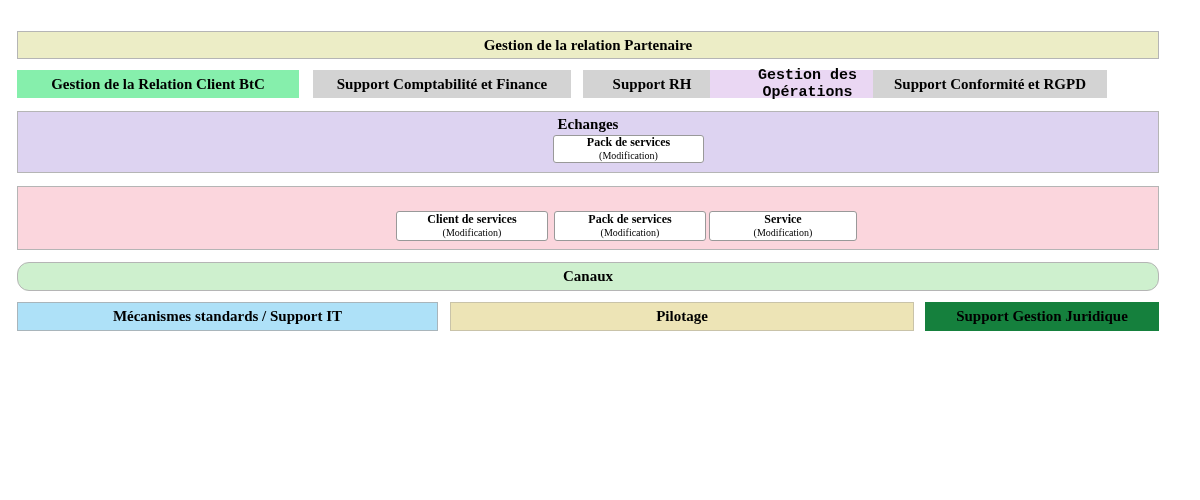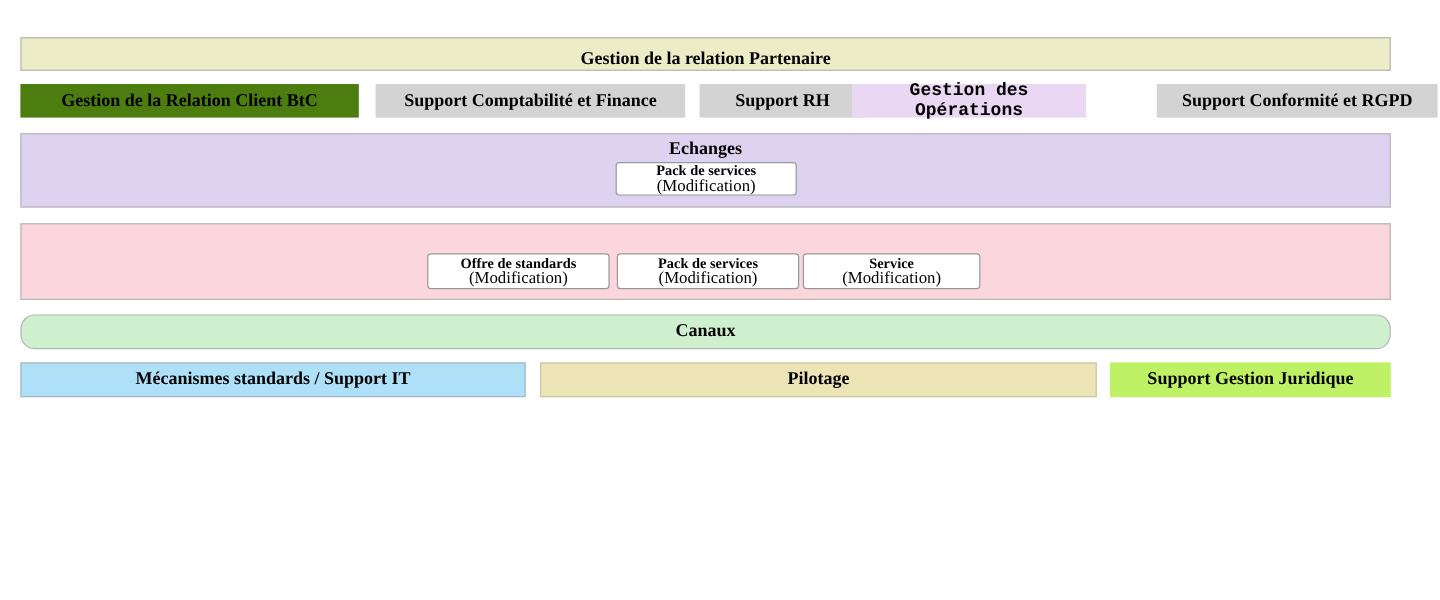--- a/index.html
+++ b/index.html
@@ -57,68 +57,69 @@
   .item-box {
     position: absolute;
     box-sizing: border-box;
     background: #ffffff;
     border: 1px solid #999999;
     border-radius: 3px;
     display: flex;
     flex-direction: column;
     align-items: center;
     justify-content: center;
+    margin-left: 40px;
   }
   .item-title {
     font-weight: bold;
     font-size: 12px;
     line-height: 13px;
   }
   .item-sub {
     font-weight: normal;
-    font-size: 14px;
+    font-size: 10px;
     line-height: 13px;
   }
 </style>
 </head>
 <body>
 
 <div id="stage">
 
-  <div class="band band-single" style="top: 31px; height: 28px; background-color: rgb(236, 237, 198); align-items: flex-end;">
+  <div class="band band-single" style="top: 31px; height: 28px; background-color: rgb(236, 237, 198);">
     <span>Gestion de la relation Partenaire</span>
   </div>
 
-  <div class="cap" style="left: 17px; width: 282px; background-color: #4d7c0f;">
+  <div class="cap" style="left: 17px; width: 282px; background-color: #86efac;">
     <span>Gestion de la Relation Client BtC</span>
   </div>
   <div class="cap" style="left: 313px; width: 258px; background-color: rgb(211, 211, 211);">
     <span>Support Comptabilité et Finance</span>
   </div>
   <div class="cap" style="left: 583px; width: 138px; background-color: rgb(211, 211, 211);">
     <span>Support RH</span>
   </div>
   <div class="cap" style="left: 710px; width: 195px; background-color: rgb(234, 215, 243); font-family: Liberation Mono, monospace;">
     <span>Gestion des Opérations</span>
   </div>
-  <div class="cap" style="left: 964px; width: 234px; background-color: rgb(211, 211, 211);">
+  <div class="cap" style="left: 873px; width: 234px; background-color: rgb(211, 211, 211);">
     <span>Support Conformité et RGPD</span>
   </div>
 
   <div class="band" style="top: 111px; height: 62px; background-color: rgb(221, 211, 241);">
     <span class="band-title">Echanges</span>
     <div class="item-box" style="left:495px; top:23px; width:151px; height:28px;">
       <span class="item-title">Pack de services</span>
       <span class="item-sub">(Modification)</span>
     </div>
   </div>
 
   <div class="band" style="top: 186px; height: 64px; background-color: rgb(251, 214, 221);">
     <div class="item-box" style="left:338px; top:24px; width:152px; height:30px;">
-      <span class="item-title">Offre de standards</span>
+      <span class="item-title">Client de services</span>
       <span class="item-sub">(Modification)</span>
     </div>
     <div class="item-box" style="left:496px; top:24px; width:152px; height:30px;">
       <span class="item-title">Pack de services</span>
       <span class="item-sub">(Modification)</span>
     </div>
     <div class="item-box" style="left:651px; top:24px; width:148px; height:30px;">
       <span class="item-title">Service</span>
       <span class="item-sub">(Modification)</span>
     </div>
@@ -127,17 +128,17 @@
   <div class="band band-single" style="top: 262px; height: 29px; background-color: rgb(206, 240, 206); border-radius: 12px;">
     <span>Canaux</span>
   </div>
 
   <div class="bottom-box" style="left: 17px; width: 421px; border: 1px solid rgb(169, 181, 187); background-color: rgb(174, 225, 248);">
     <span>Mécanismes standards / Support IT</span>
   </div>
   <div class="bottom-box" style="left: 450px; width: 464px; border: 1px solid rgb(201, 195, 169); background-color: rgb(237, 228, 182);">
     <span>Pilotage</span>
   </div>
-  <div class="bottom-box" style="left: 925px; width: 234px; background-color: #bef264;">
+  <div class="bottom-box" style="left: 925px; width: 234px; background-color: #15803d;">
     <span>Support Gestion Juridique</span>
   </div>
 
 </div>
 
 </body></html>

